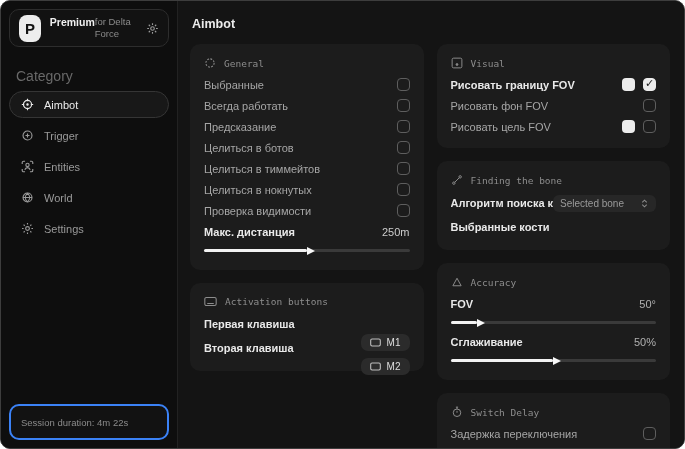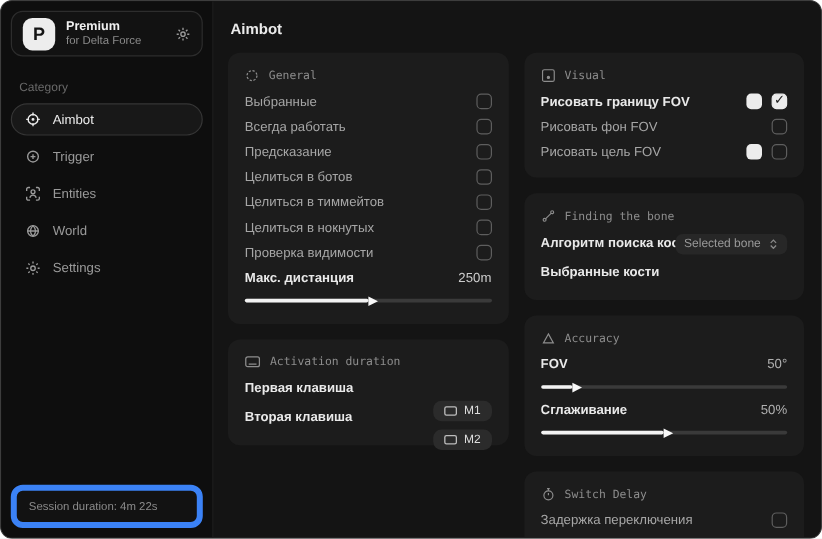--- a/index.html
+++ b/index.html
@@ -17,35 +17,35 @@
   }
   .premium-card {
     margin:8px; height:38px; border:1px solid #2d2d2d; border-radius:10px;
     display:flex; align-items:center; gap:9px; padding:0 9px; background:#121212;
   }
   .p-logo {
     width:27px; height:27px; border-radius:8px; background:#ededed; color:#141414;
     display:flex; align-items:center; justify-content:center;
     font-weight:bold; font-size:15px;
   }
-  .premium-text { display:flex; flex-direction:column; line-height:1.25; }
+  .premium-text { display:flex; line-height:1.25; }
   .premium-title { font-size:10.5px; font-weight:bold; color:#f0f0f0; }
   .premium-sub { font-size:9.5px; color:#8b8b8b; }
   .premium-gear { margin-left:auto; color:#9a9a9a; display:flex; }
-  .category-label { margin:13px 15px 7px; font-size:10px; color:#696969; }
+  .category-label { margin:13px 15px 7px; font-size:14px; color:#696969; }
   .nav { display:flex; flex-direction:column; gap:4px; }
   .nav-item {
     height:27px; margin:0 8px; padding:0 10px; border-radius:14px;
     display:flex; align-items:center; gap:10px;
     color:#9a9a9a; font-size:11px; border:1px solid transparent; cursor:pointer;
   }
   .nav-item.active { border-color:#353535; background:#181818; color:#ebebeb; }
   .nav-icon { display:flex; width:14px; justify-content:center; }
   .session-card {
-    margin:8px; margin-top:auto; height:36px; border:5px solid #3b82f6;
+    margin:8px; margin-top:auto; height:36px; border:2px solid #3b82f6;
     border-radius:10px; display:flex; align-items:center; padding:0 10px;
     font-size:9.5px; color:#8b8b8b; background:#121212;
   }
   
   .main { flex:1; background:#141414; padding:10px 14px 0 12px; overflow:hidden; }
   .main-title { font-size:12.5px; font-weight:bold; color:#ebebeb; margin:6px 0 13px 2px; }
   .columns { display:flex; gap:13px; align-items:flex-start; }
   .col { flex:1; display:flex; flex-direction:column; gap:13px; min-width:0; }
   .panel { background:#1c1c1c; border-radius:10px; padding:7px 14px 11px; }
   .panel-header {
@@ -78,21 +78,21 @@
   .slider-fill::after {
     content:""; position:absolute; right:-8px; top:50%; transform:translateY(-50%);
     border-left:8px solid #f8f8f8; border-top:4.5px solid transparent; border-bottom:4.5px solid transparent;
   }
   .keybtn {
     display:flex; align-items:center; gap:6px; background:#2b2b2b; color:#dedede;
     border-radius:7px; padding:3px 9px; font-size:10px; cursor:pointer;margin-top:36px;
   }
   .keybtn .kb-icon { display:flex; color:#bdbdbd; }
   .select {
-    display:flex; align-items:center; gap:6px; background:#272727; color:#9a9a9a;
+    display:flex; align-items:center; gap:16px; background:#272727; color:#9a9a9a;
     border-radius:6px; padding:3px 7px; font-size:10px; cursor:pointer; flex:0 0 auto;
   }
   .select-value { white-space:nowrap; overflow:hidden; }
   .select.w1 .select-value { max-width:84px; }
   .select.w2 .select-value { max-width:118px; }
   .select .sel-icon { display:flex; color:#8a8a8a; }
   svg { display:block; }
 </style>
 </head>
 <body>
@@ -228,21 +228,21 @@
         </div>
 
         <div class="panel">
           <div class="panel-header">
             <span class="ph-icon">
               <svg width="13" height="11" viewBox="0 0 16 12" fill="none" stroke="currentColor" stroke-width="1.3">
                 <rect x="1" y="1" width="14" height="10" rx="2"></rect>
                   <path d="M4 8.5h8M4 4.5h.01M7 4.5h.01M10 4.5h.01M12.5 4.5h.01"></path>
               </svg>
             </span>
-            <span>Activation duration</span>
+            <span>Activation buttons</span>
           </div>
 
           <div class="row tall">
             <span class="row-label bright">Первая клавиша</span>
             <span class="keybtn">
               <span class="kb-icon">
                 <svg width="11" height="9" viewBox="0 0 16 12" fill="none" stroke="currentColor" stroke-width="1.6">
                     <rect x="1" y="1" width="14" height="10" rx="2"></rect>
                   </svg>
               </span>

